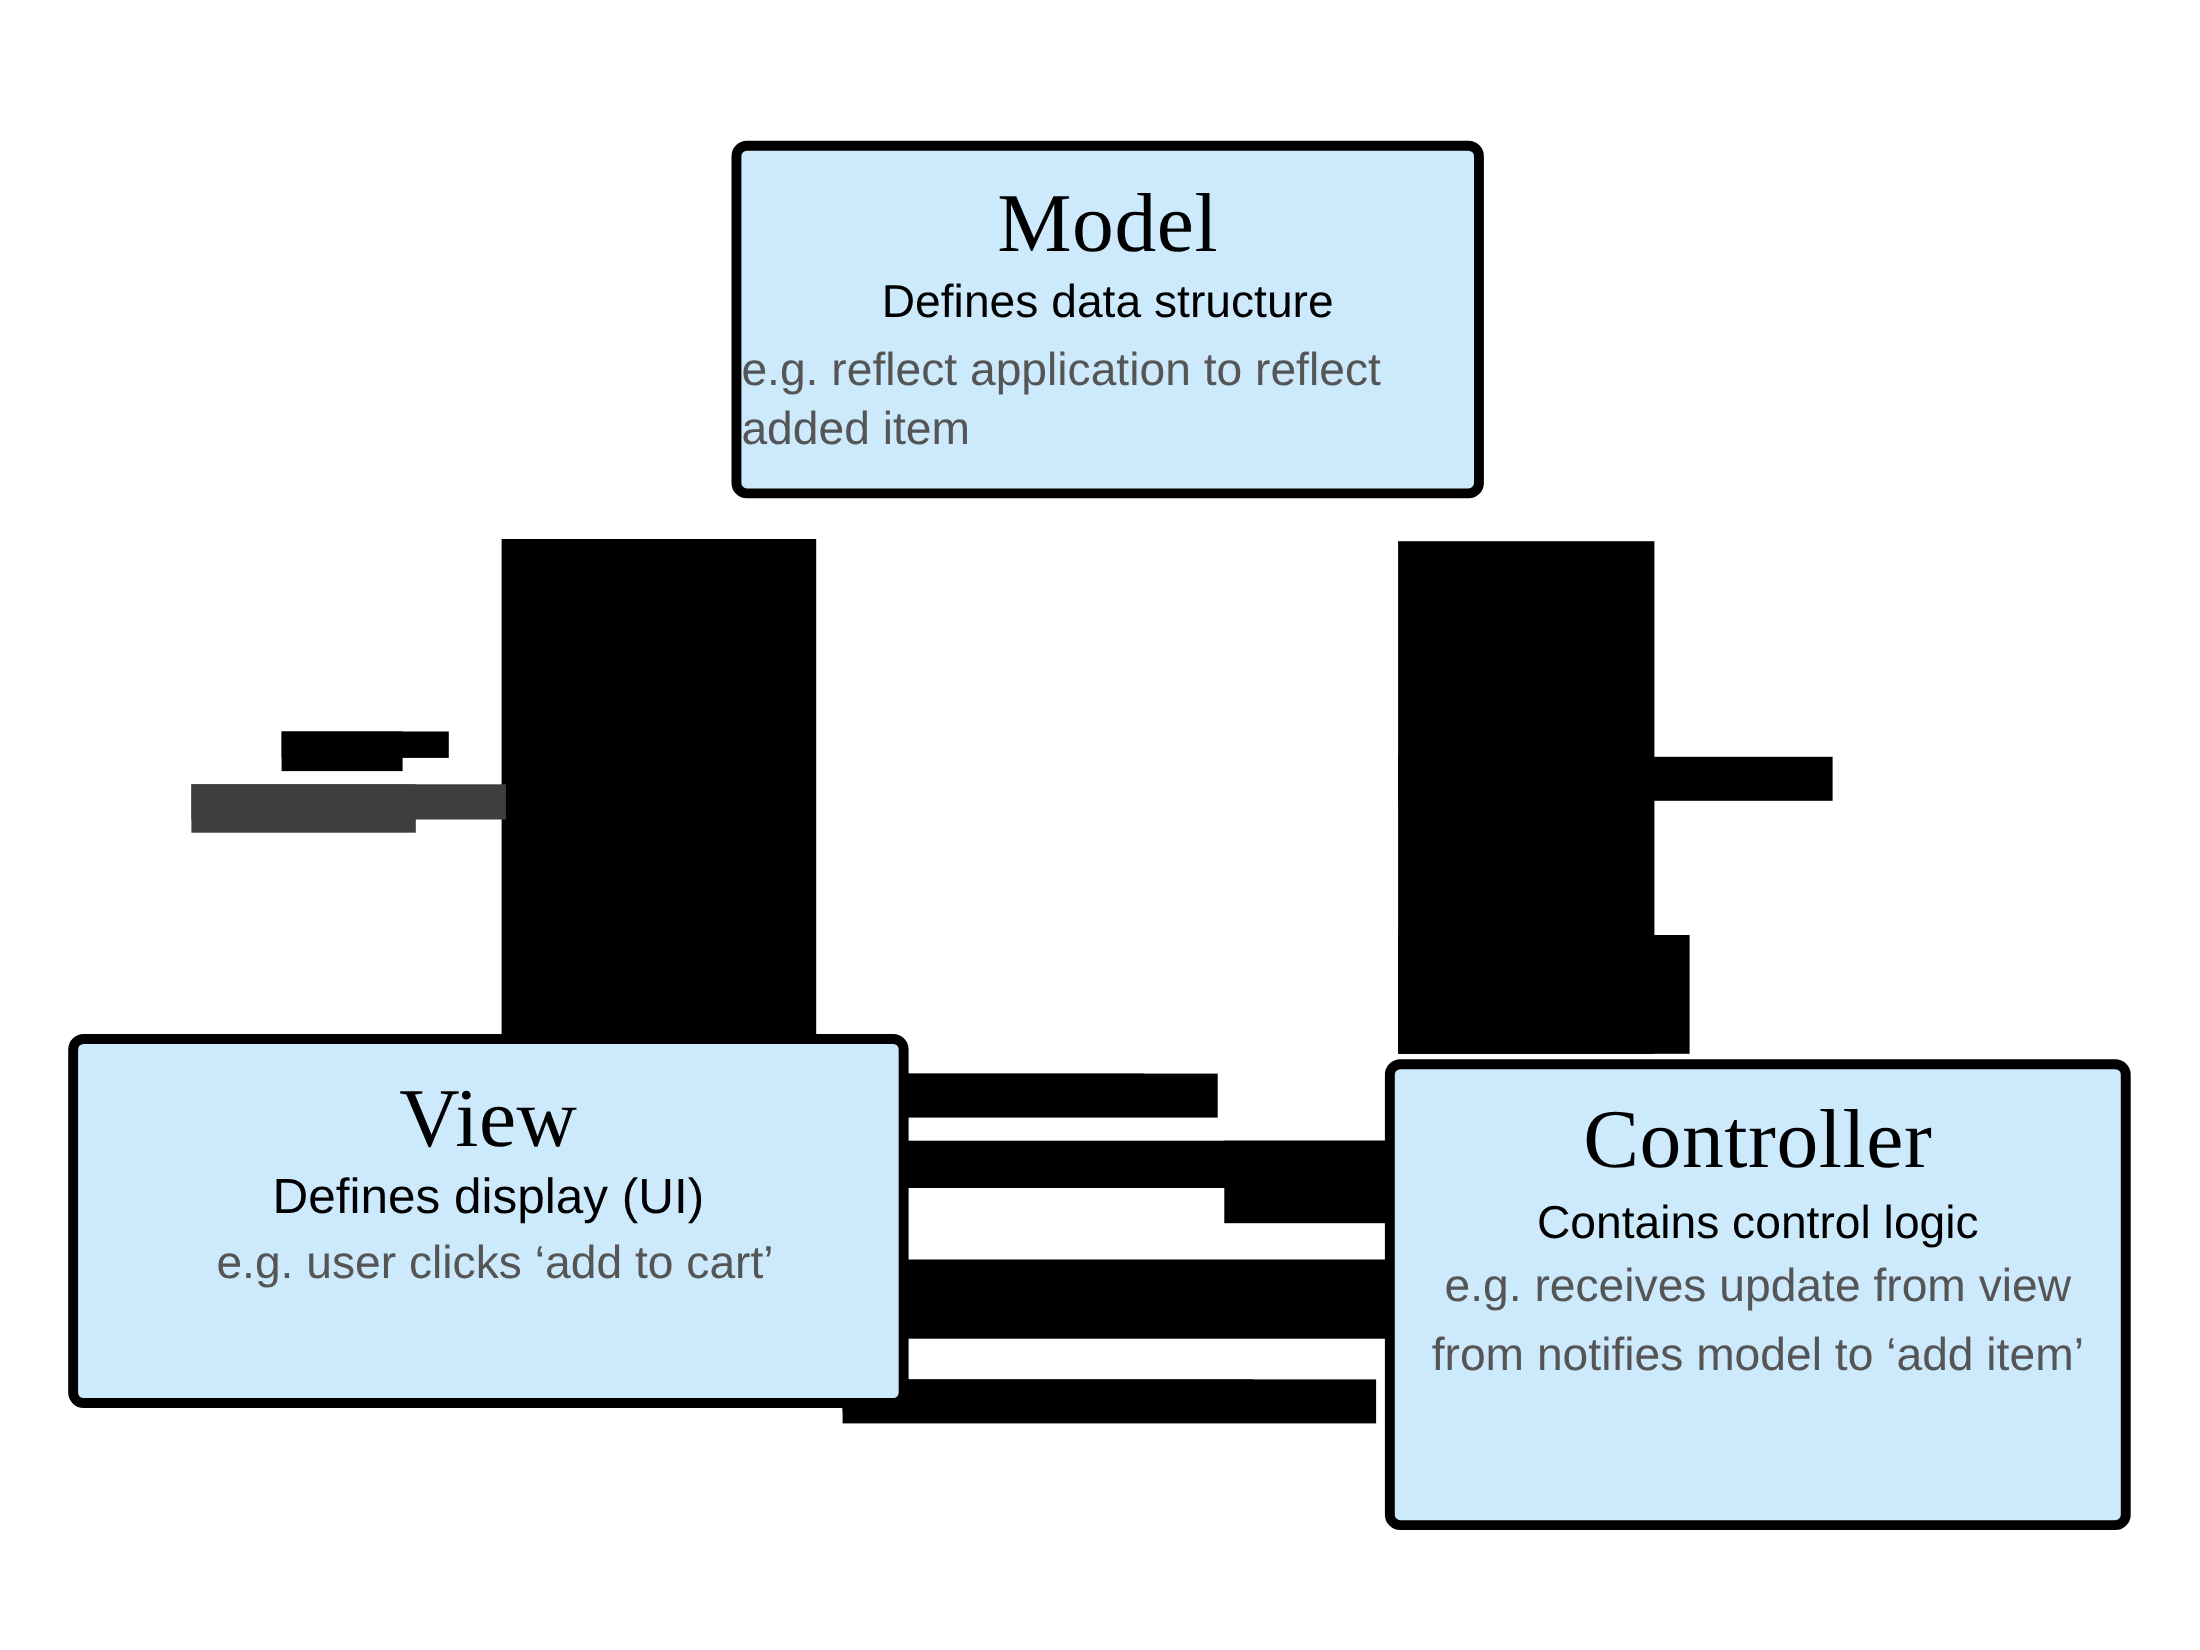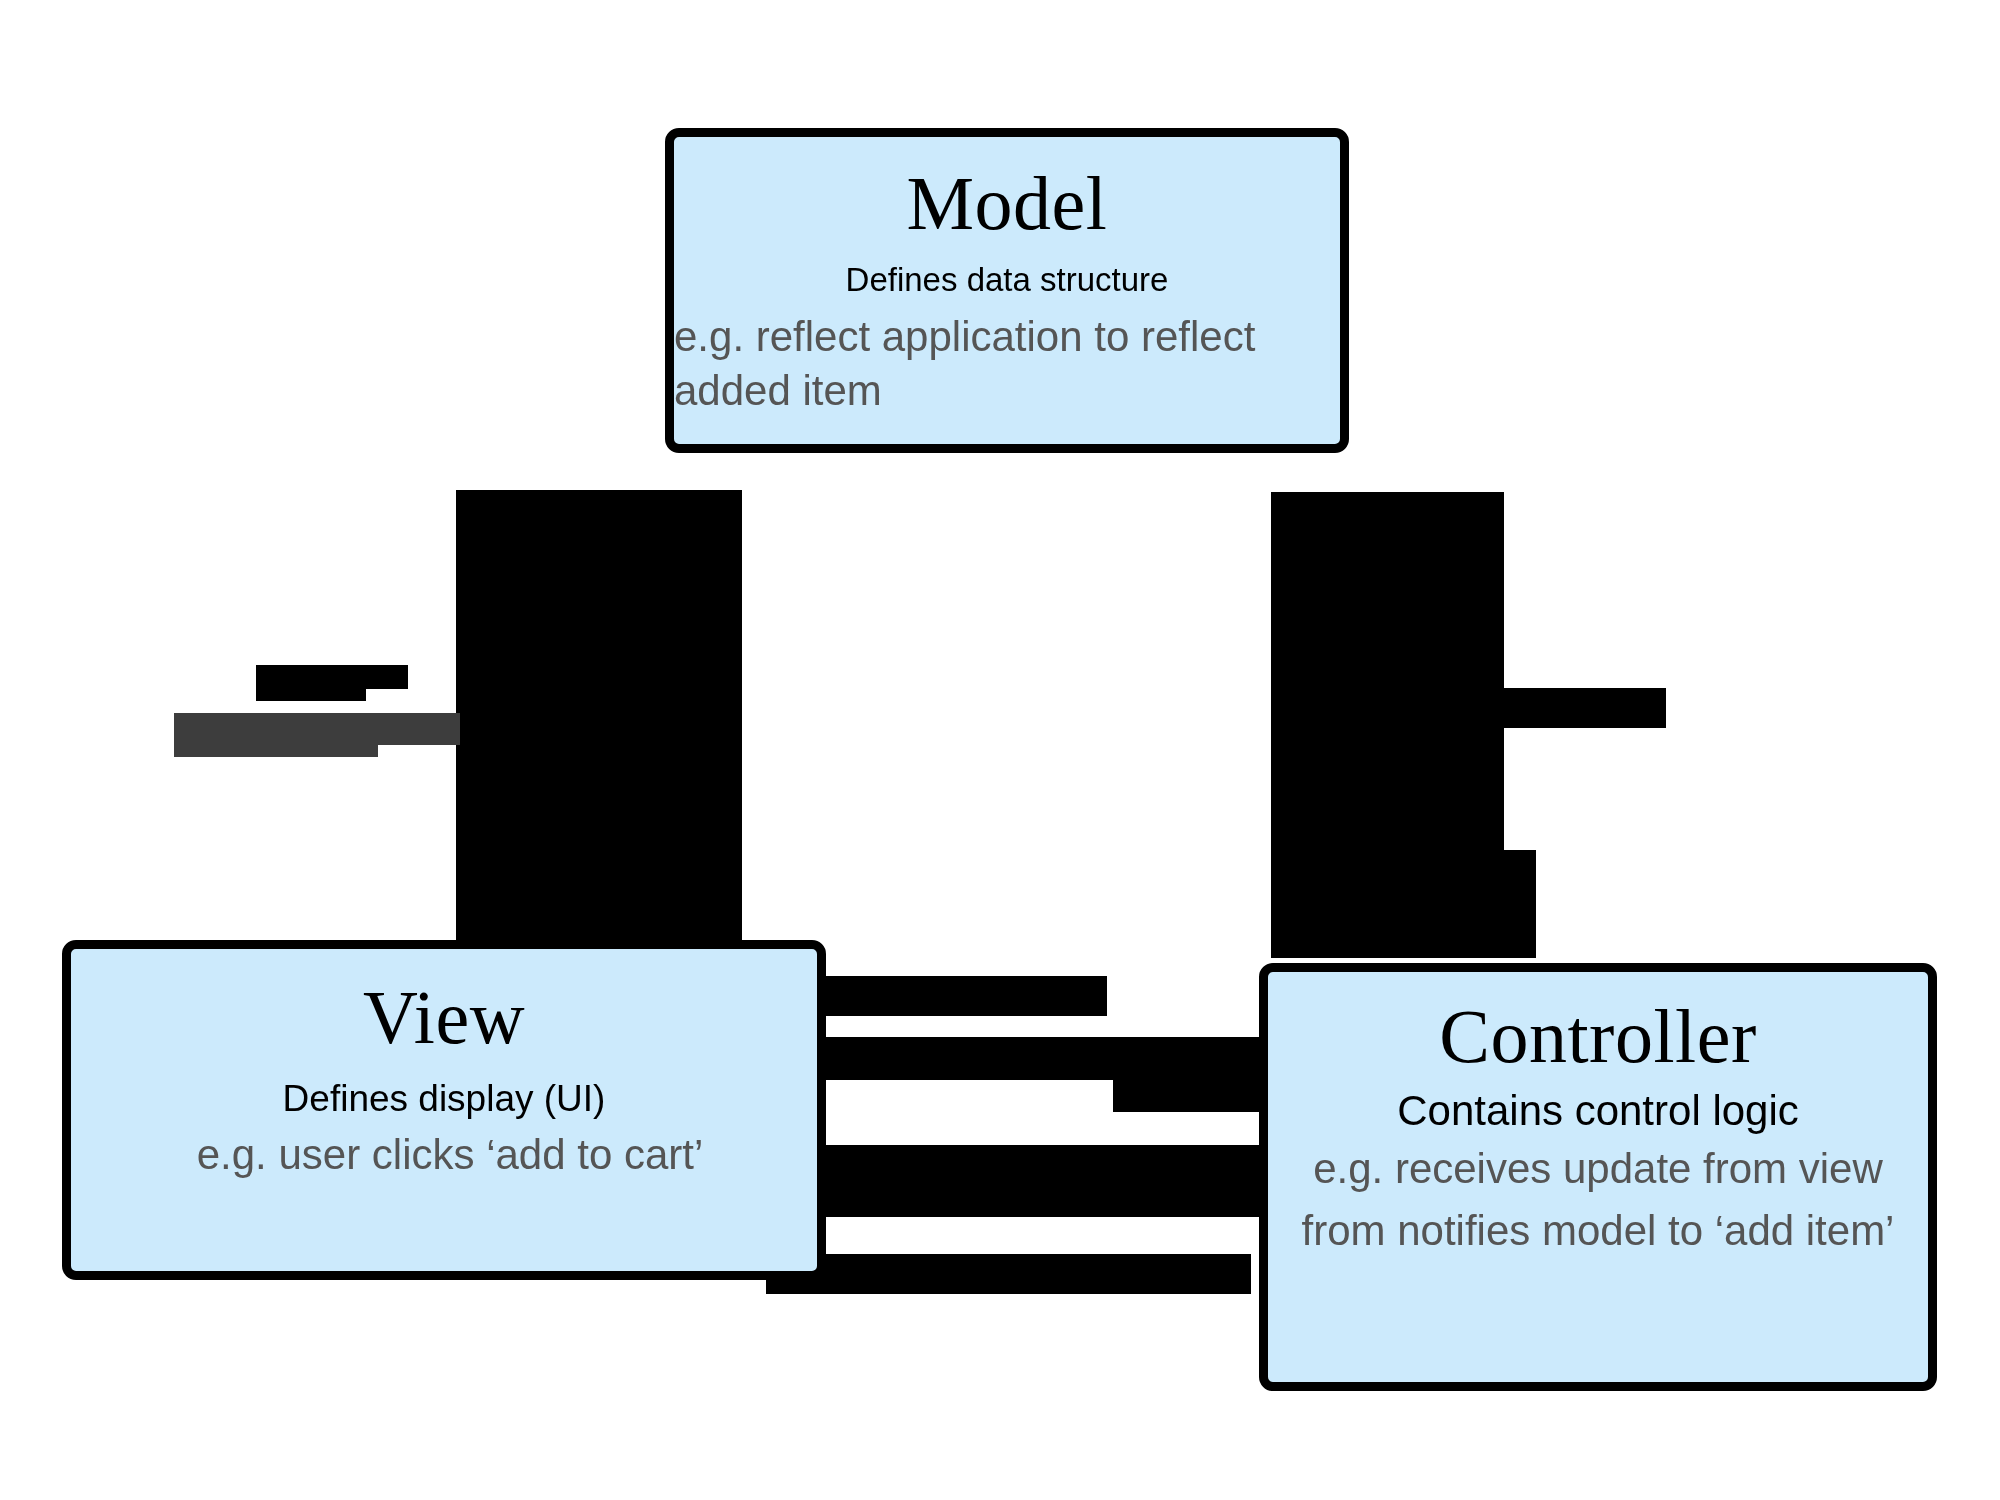--- a/index.html
+++ b/index.html
@@ -52,33 +52,33 @@
 
   
   #box-model {
     left: 665px;
     top: 128px;
     width: 684px;
     height: 325px;
     padding-top: 28px;
   }
   #box-model .box-title      { font-size: 76px; }
-  #box-model .box-subtitle   { font-size: 33px; margin-top: 21px; }
+  #box-model .box-subtitle   { font-size: 42px; margin-top: 10px; }
   #box-model .box-example    { font-size: 42px; margin-top: 12px; text-align: left; padding: 0 6px; }
 
   
   #box-view {
     left: 62px;
     top: 940px;
     width: 764px;
     height: 340px;
     padding-top: 30px;
   }
   #box-view .box-title     { font-size: 76px; }
-  #box-view .box-subtitle  { font-size: 37px; margin-top: 24px; }
+  #box-view .box-subtitle  { font-size: 45px; margin-top: 8px; }
   #box-view .box-example   { font-size: 42px; margin-top: 8px; padding-left: 12px; }
 
   
   #box-controller {
     left: 1259px;
     top: 963px;
     width: 678px;
     height: 428px;
     padding-top: 26px;
   }

